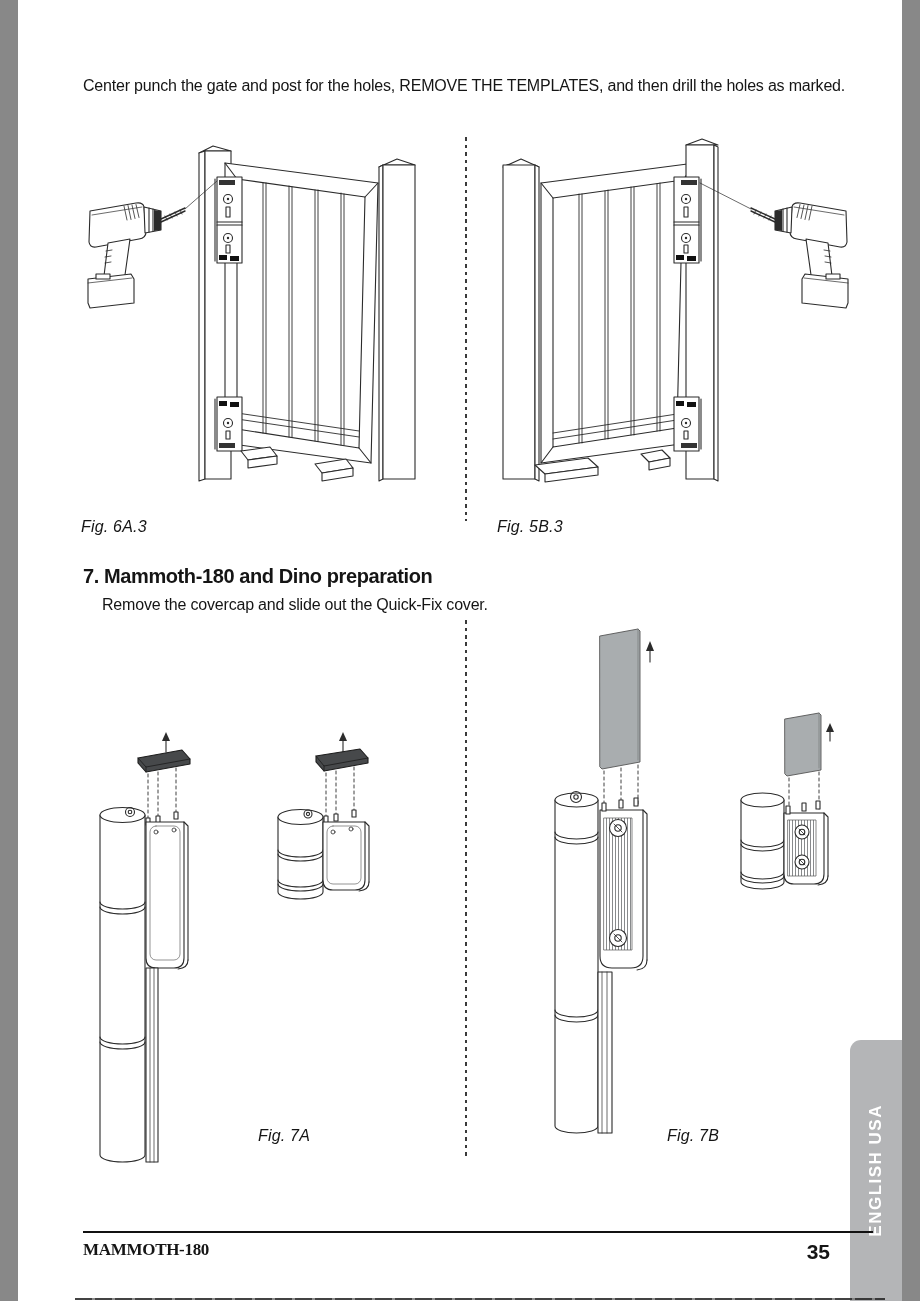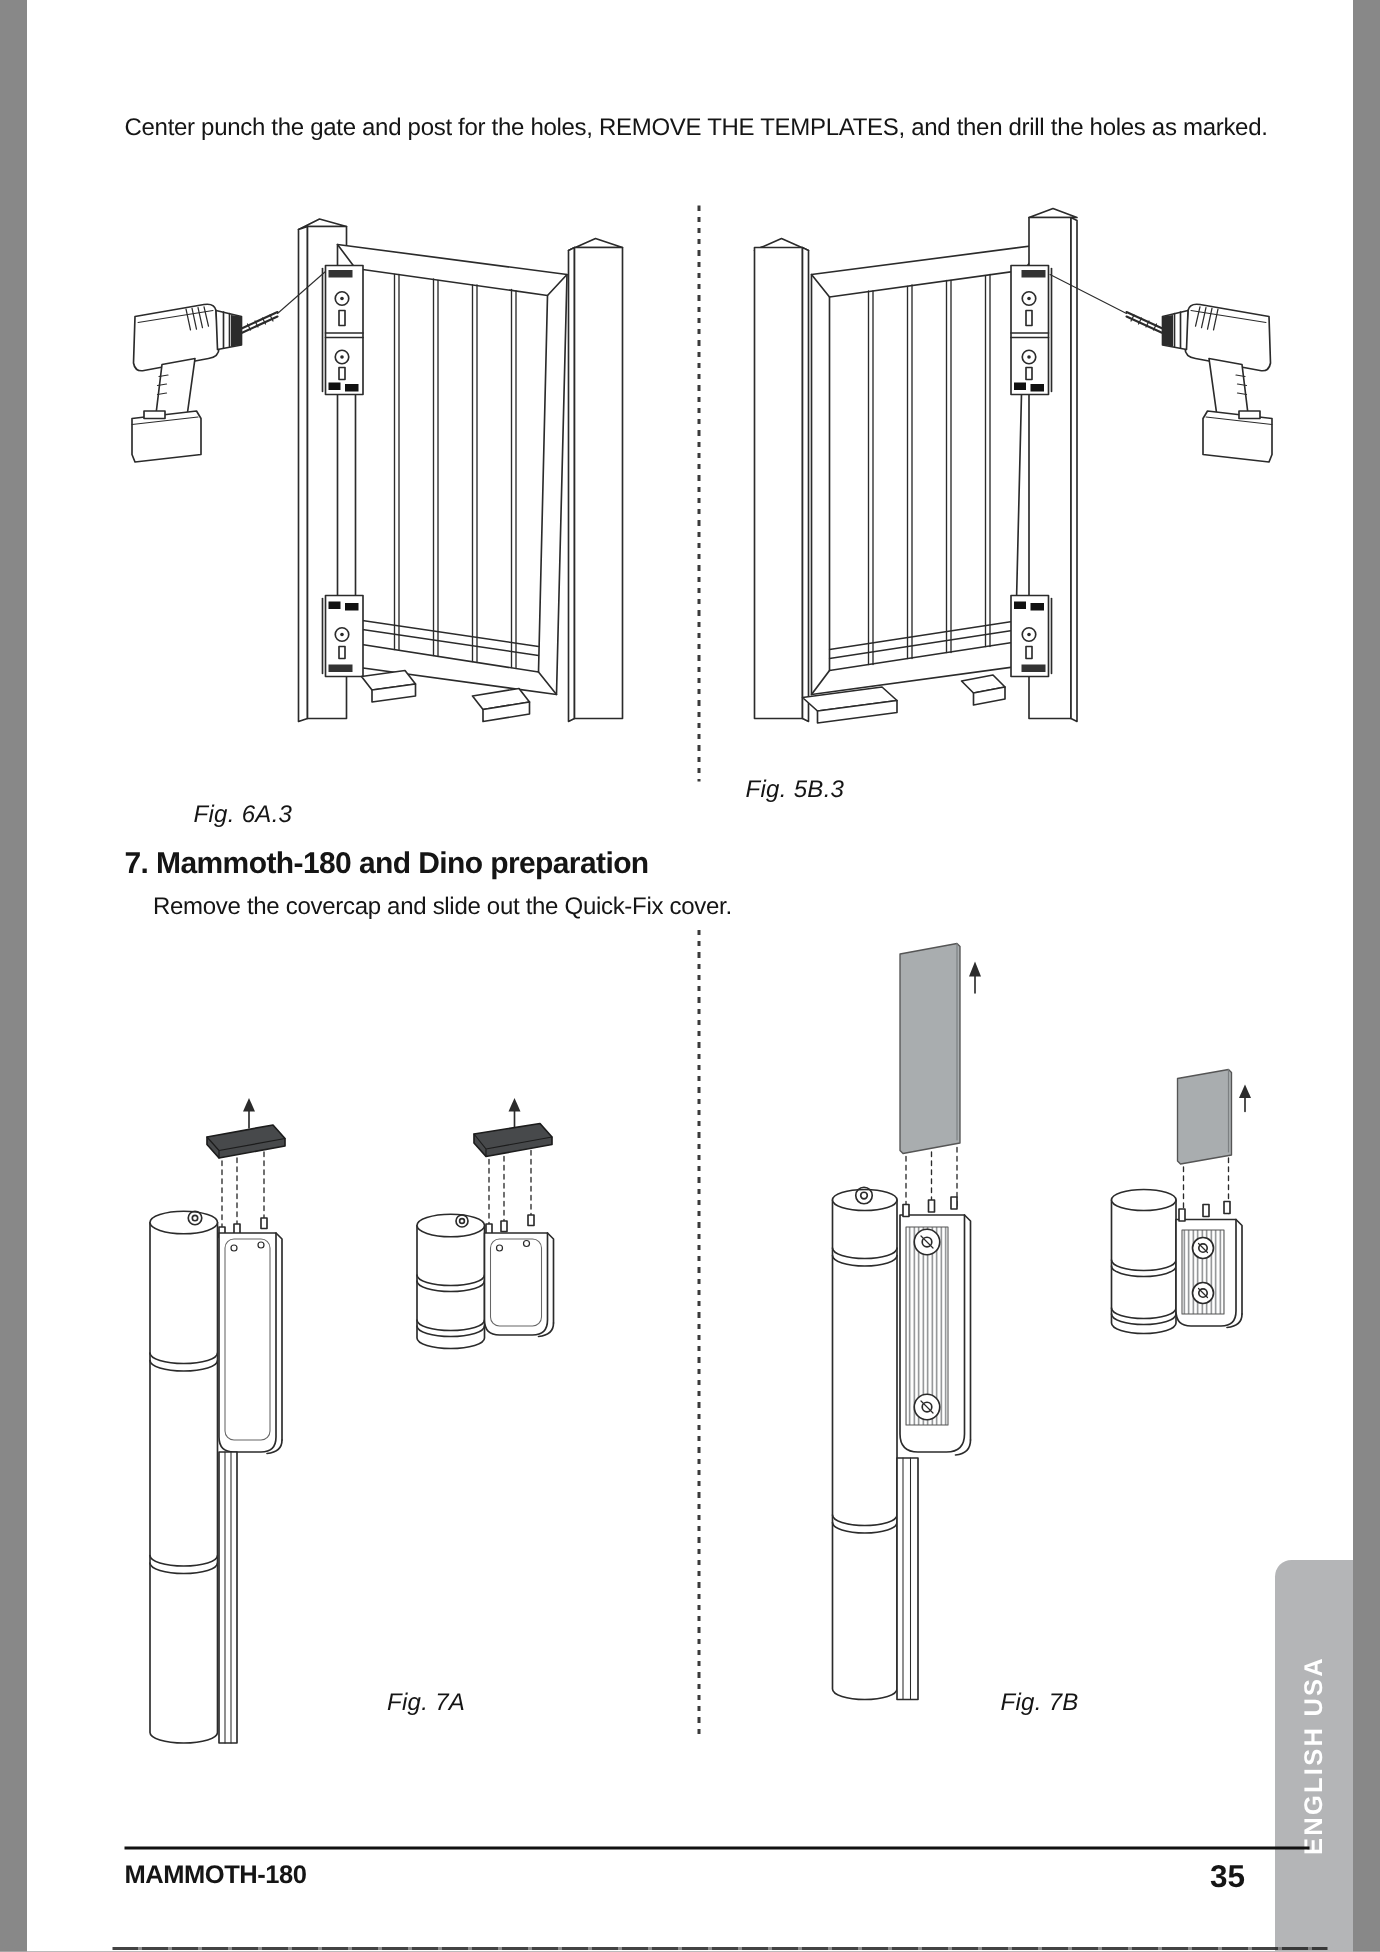--- a/index.html
+++ b/index.html
@@ -24,21 +24,21 @@
     position:absolute;left:65px;top:548px;width:700px;
     font-size:20px;font-weight:bold;letter-spacing:-0.4px;
   }
   .body2{
     position:absolute;left:65px;top:580px;width:700px;
     font-size:16px;letter-spacing:-0.2px;margin-left:19px;
   }
   .caption{
     position:absolute;font-size:16px;font-style:italic;letter-spacing:0.2px;
   }
-  .cap-6a{left:63px;top:519px;margin-left:48px;}
+  .cap-6a{left:63px;top:502px;}
   .cap-6b{left:479px;top:502px;}
   .cap-7a{left:240px;top:1111px;}
   .cap-7b{left:633px;top:1111px;margin-left:16px;}
   .divider{
     position:absolute;left:447px;width:2px;
     background:repeating-linear-gradient(180deg,#3a3a3a 0 3.5px,transparent 3.5px 7.5px);
   }
   .div1{top:137px;height:384px;}
   .div2{top:620px;height:536px;}
   .fig{position:absolute;}
@@ -51,21 +51,21 @@
   .side-tab span{
     writing-mode:vertical-rl;transform:rotate(180deg);
     color:var(--tab-text);font-size:17px;font-weight:bold;letter-spacing:1.5px;
     white-space:nowrap;
   }
   .footer-rule{
     position:absolute;left:65px;top:1231px;width:790px;height:2px;background:#111;
   }
   .footer-product{
     position:absolute;left:65px;top:1240px;
-    font-size:17px;font-weight:bold;letter-spacing:-0.3px;
+    font-size:17px;font-weight:bold;letter-spacing:-0.3px;font-family:Liberation Serif, serif;
   }
   .footer-page{
     position:absolute;right:72px;top:1240px;
     font-size:21px;font-weight:bold;
   }
   .scan-edge{
     position:absolute;left:57px;top:1298px;width:810px;height:2px;
     background:repeating-linear-gradient(90deg,#222 0 17px,#777 17px 20px);
     opacity:.85;
   }

